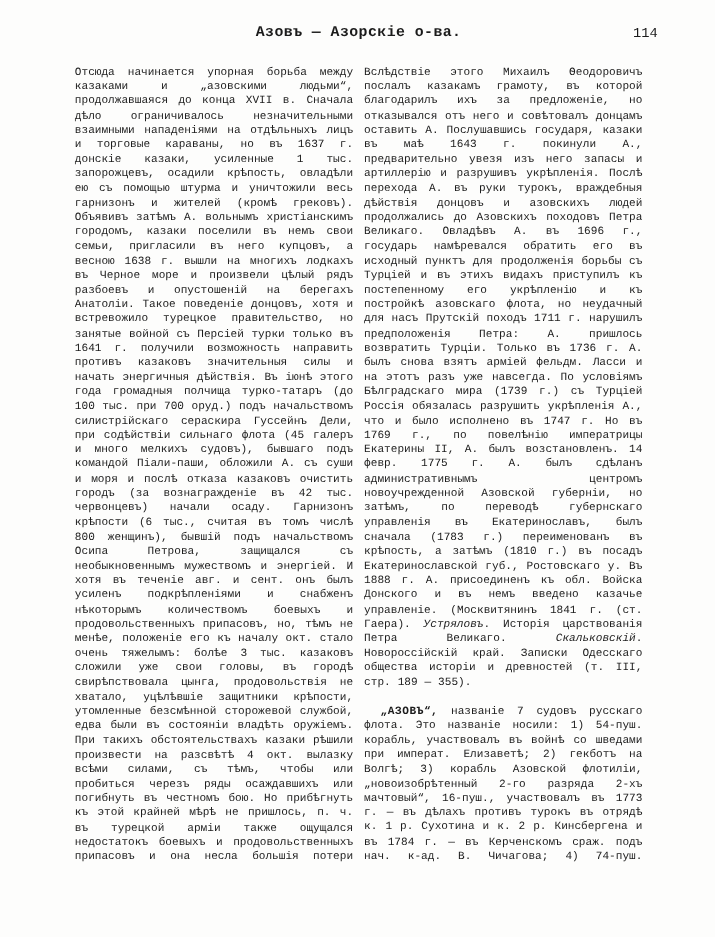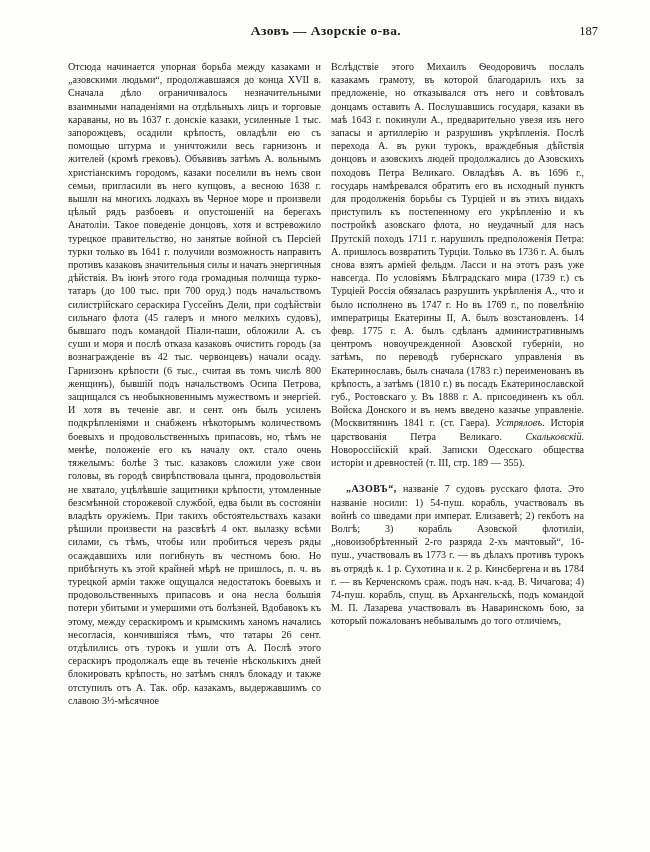--- a/index.html
+++ b/index.html
@@ -5,21 +5,21 @@
   html, body {
     margin: 0;
     padding: 0;
     background: #ffffff;
   }
   .page {
     position: relative;
     width: 650px;
     height: 852px;
     background: #fdfdfc;
-    font-family: Liberation Serif, serif;
+    font-family: Liberation Mono, monospace;
     color: #1b1b1b;
     overflow: hidden;
   }
   .running-head {
     position: absolute;
     top: 22px;
     left: 68px;
     width: 516px;
     height: 18px;
   }
@@ -64,21 +64,21 @@
   .run-italic { font-style: italic; }
   .run-bold   { font-weight: bold; letter-spacing: 0.5px; }
 </style>
 </head>
 <body>
 
 <div class="page">
 
   <div class="running-head">
     <div class="title">Азовъ — Азорскіе о-ва.</div>
-    <div class="folio">187</div>
+    <div class="folio">114</div>
   </div>
 
   <div class="columns">
     <div class="col" id="col-left">
         <p class="para"><span>Отсюда начинается упорная борьба между казаками и „азовскими людьми“, продолжавшаяся до конца XVII в. Сначала дѣло ограничивалось незначительными взаимными нападеніями на отдѣльныхъ лицъ и торговые караваны, но въ 1637 г. донскіе казаки, усиленные 1 тыс. запорожцевъ, осадили крѣпость, овладѣли ею съ помощью штурма и уничтожили весь гарнизонъ и жителей (кромѣ грековъ). Объявивъ затѣмъ А. вольнымъ христіанскимъ городомъ, казаки поселили въ немъ свои семьи, пригласили въ него купцовъ, а весною 1638 г. вышли на многихъ лодкахъ въ Черное море и произвели цѣлый рядъ разбоевъ и опустошеній на берегахъ Анатоліи. Такое поведеніе донцовъ, хотя и встревожило турецкое правительство, но занятые войной съ Персіей турки только въ 1641 г. получили возможность направить противъ казаковъ значительныя силы и начать энергичныя дѣйствія. Въ іюнѣ этого года громадныя полчища турко-татаръ (до 100 тыс. при 700 оруд.) подъ начальствомъ силистрійскаго сераскира Гуссейнъ Дели, при содѣйствіи сильнаго флота (45 галеръ и много мелкихъ судовъ), бывшаго подъ командой Піали-паши, обложили А. съ суши и моря и послѣ отказа казаковъ очистить городъ (за вознагражденіе въ 42 тыс. червонцевъ) начали осаду. Гарнизонъ крѣпости (6 тыс., считая въ томъ числѣ 800 женщинъ), бывшій подъ начальствомъ Осипа Петрова, защищался съ необыкновеннымъ мужествомъ и энергіей. И хотя въ теченіе авг. и сент. онъ былъ усиленъ подкрѣпленіями и снабженъ нѣкоторымъ количествомъ боевыхъ и продовольственныхъ припасовъ, но, тѣмъ не менѣе, положеніе его къ началу окт. стало очень тяжелымъ: болѣе 3 тыс. казаковъ сложили уже свои головы, въ городѣ свирѣпствовала цынга, продовольствія не хватало, уцѣлѣвшіе защитники крѣпости, утомленные безсмѣнной сторожевой службой, едва были въ состояніи владѣть оружіемъ. При такихъ обстоятельствахъ казаки рѣшили произвести на разсвѣтѣ 4 окт. вылазку всѣми силами, съ тѣмъ, чтобы или пробиться черезъ ряды осаждавшихъ или погибнуть въ честномъ бою. Но прибѣгнуть къ этой крайней мѣрѣ не пришлось, п. ч. въ турецкой арміи также ощущался недостатокъ боевыхъ и продовольственныхъ припасовъ и она несла большія потери убитыми и умершими отъ болѣзней. Вдобавокъ къ этому, между сераскиромъ и крымскимъ ханомъ начались несогласія, кончившіяся тѣмъ, что татары 26 сент. отдѣлились отъ турокъ и ушли отъ А. Послѣ этого сераскиръ продолжалъ еще въ теченіе нѣсколькихъ дней блокировать крѣпость, но затѣмъ снялъ блокаду и также отступилъ отъ А. Так. обр. казакамъ, выдержавшимъ со славою 3½-мѣсячное </span></p>
       </div>
     <div class="col" id="col-right">
         <p class="para"><span>Вслѣдствіе этого Михаилъ Ѳеодоровичъ послалъ казакамъ грамоту, въ которой благодарилъ ихъ за предложеніе, но отказывался отъ него и совѣтовалъ донцамъ оставить А. Послушавшись государя, казаки въ маѣ 1643 г. покинули А., предварительно увезя изъ него запасы и артиллерію и разрушивъ укрѣпленія. Послѣ перехода А. въ руки турокъ, враждебныя дѣйствія донцовъ и азовскихъ людей продолжались до Азовскихъ походовъ Петра Великаго. Овладѣвъ А. въ 1696 г., государь намѣревался обратить его въ исходный пунктъ для продолженія борьбы съ Турціей и въ этихъ видахъ приступилъ къ постепенному его укрѣпленію и къ постройкѣ азовскаго флота, но неудачный для насъ Прутскій походъ 1711 г. нарушилъ предположенія Петра: А. пришлось возвратить Турціи. Только въ 1736 г. А. былъ снова взятъ арміей фельдм. Ласси и на этотъ разъ уже навсегда. По условіямъ Бѣлградскаго мира (1739 г.) съ Турціей Россія обязалась разрушить укрѣпленія А., что и было исполнено въ 1747 г. Но въ 1769 г., по повелѣнію императрицы Екатерины II, А. былъ возстановленъ. 14 февр. 1775 г. А. былъ сдѣланъ административнымъ центромъ новоучрежденной Азовской губерніи, но затѣмъ, по переводѣ губернскаго управленія въ Екатеринославъ, былъ сначала (1783 г.) переименованъ въ крѣпость, а затѣмъ (1810 г.) въ посадъ Екатеринославской губ., Ростовскаго у. Въ 1888 г. А. присоединенъ къ обл. Войска Донского и въ немъ введено казачье управленіе. (Москвитянинъ 1841 г. (ст. Гаера). </span><span class="run-italic">Устряловъ</span><span>. Исторія царствованія Петра Великаго. </span><span class="run-italic">Скальковскій</span><span>. Новороссійскій край. Записки Одесскаго общества исторіи и древностей (т. III, стр. 189 — 355).</span></p>
         <p class="para indent"><span class="run-bold">„АЗОВЪ“,</span><span> названіе 7 судовъ русскаго флота. Это названіе носили: 1) 54-пуш. корабль, участвовалъ въ войнѣ со шведами при императ. Елизаветѣ; 2) гекботъ на Волгѣ; 3) корабль Азовской флотиліи, „новоизобрѣтенный 2-го разряда 2-хъ мачтовый“, 16-пуш., участвовалъ въ 1773 г. — въ дѣлахъ противъ турокъ въ отрядѣ к. 1 р. Сухотина и к. 2 р. Кинсбергена и въ 1784 г. — въ Керченскомъ сраж. подъ нач. к-ад. В. Чичагова; 4) 74-пуш. корабль, спущ. въ Архангельскѣ, подъ командой М. П. Лазарева участвовалъ въ Наваринскомъ бою, за который пожалованъ небывалымъ до того отличіемъ, </span></p>
       </div>

